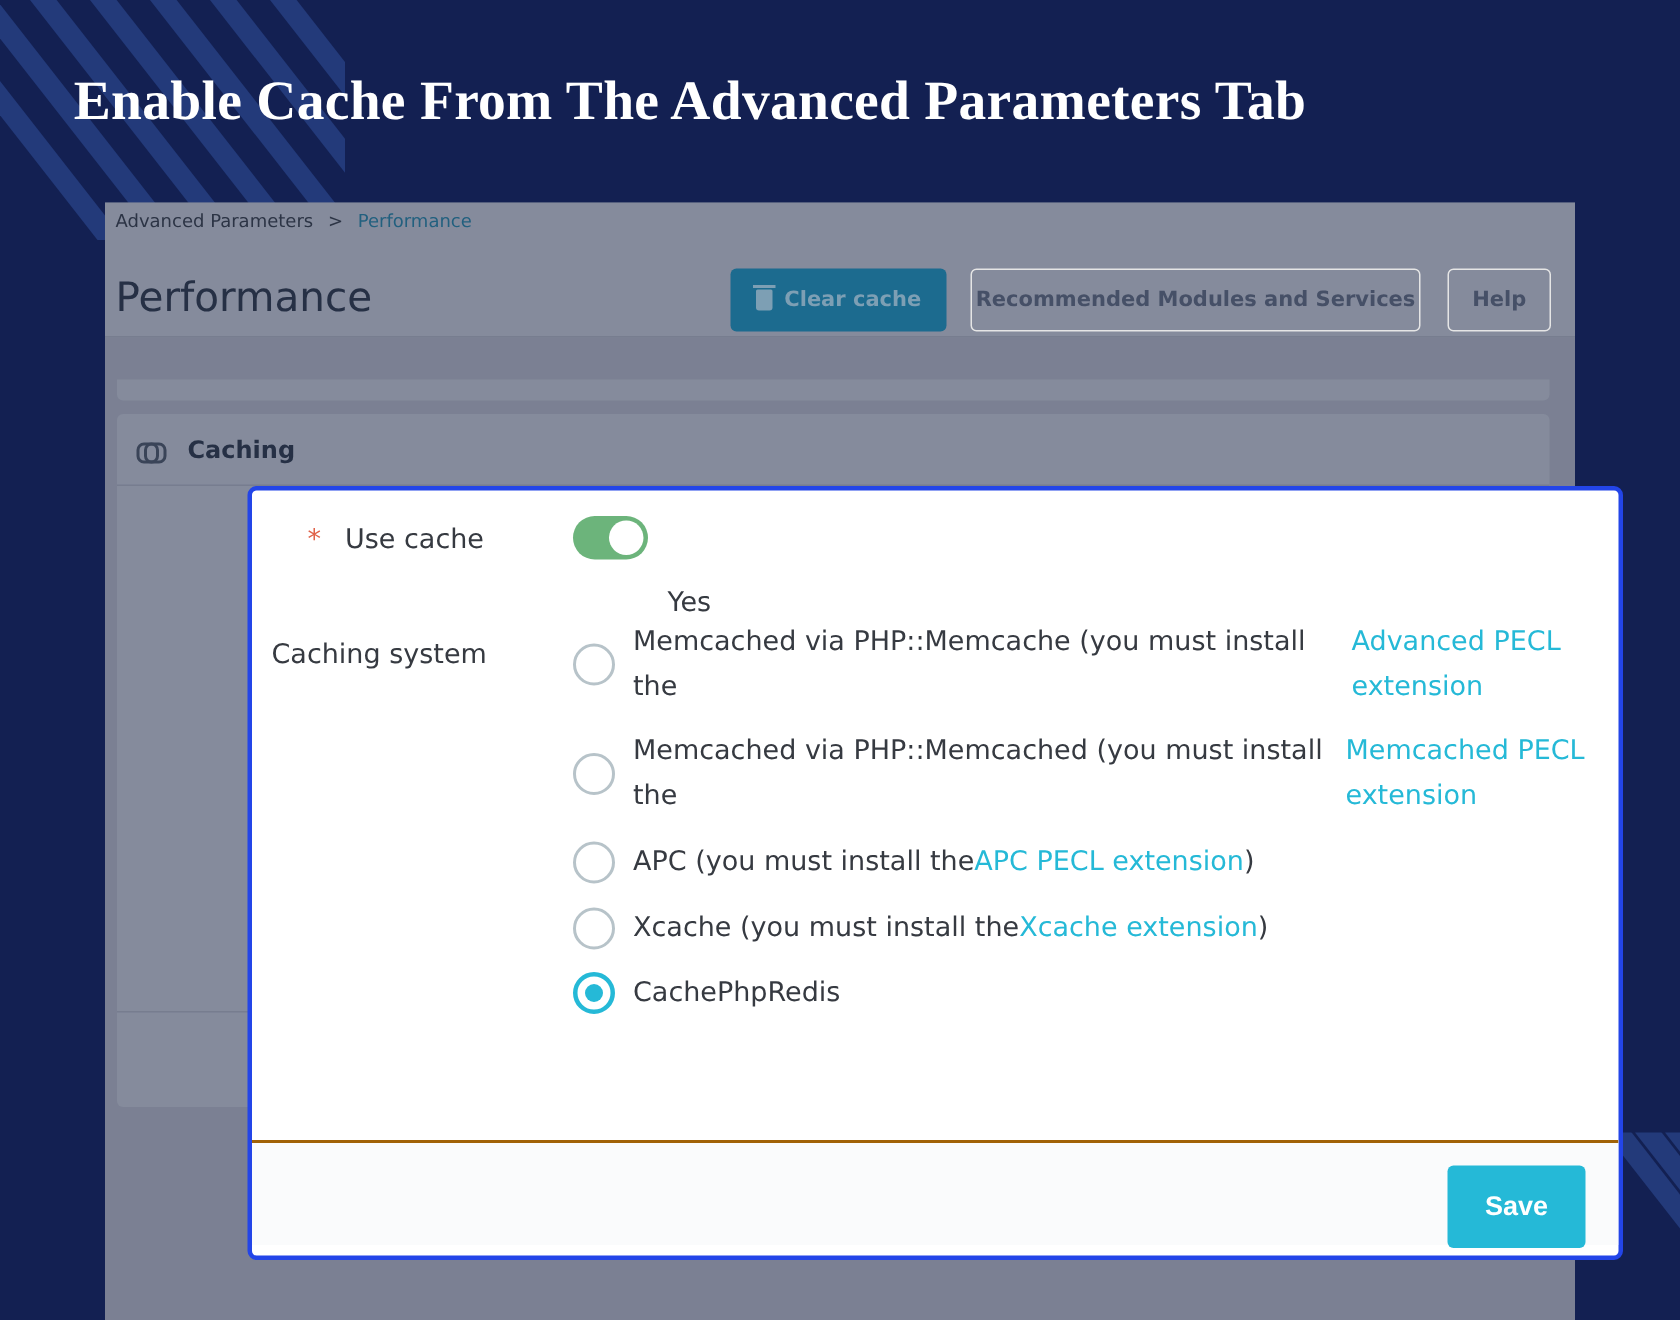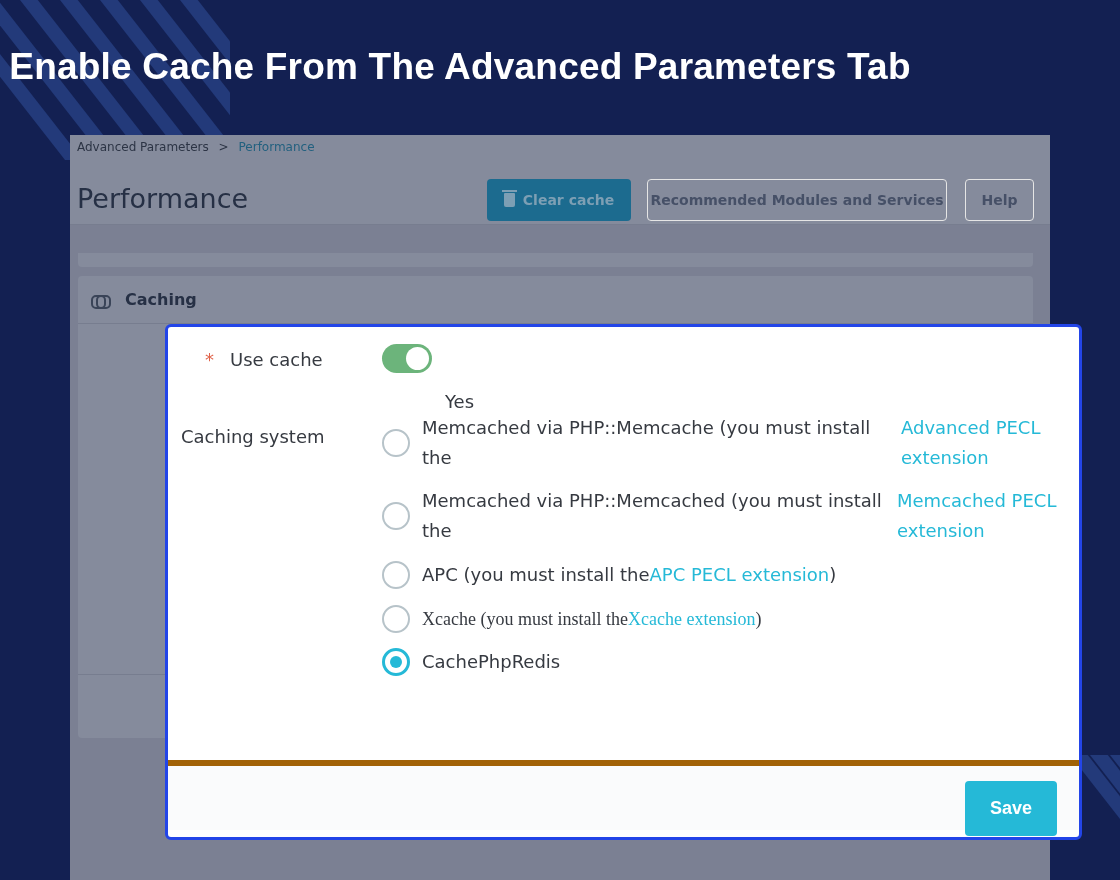--- a/index.html
+++ b/index.html
@@ -14,21 +14,21 @@
     }
     .stripes-tl .stripe, .stripes-br .stripe {
       position: absolute; width: 14px; height: 260px; background: #233a7a;
       transform: rotate(-38deg); transform-origin: top left;
     }
     .stripes-br {
       position: absolute; left: 1080px; top: 755px; width: 40px; height: 80px; overflow: hidden;
     }
     .headline {
       position: absolute; left: 0; top: 46px; width: 920px; text-align: center;
-      color: #ffffff; font-family: Liberation Sans, sans-serif; font-weight: bold; font-size: 37px;
+      color: #ffffff; font-family: Liberation Serif, serif; font-weight: bold; font-size: 37px;
       letter-spacing: 0.2px;
     }
     
     .app {
       position: absolute; left: 70px; top: 135px; width: 980px; height: 745px;
       background: #7b8093; overflow: hidden;
     }
     .app-header {
       position: absolute; left: 0; top: 0; width: 980px; height: 90px; background: #858b9c;
       border-bottom: 1px solid #777d8f;
@@ -101,21 +101,21 @@
     }
     .radio.checked { border: 3px solid #25b9d7; }
     .radio.checked::after {
       content: ""; position: absolute; left: 5px; top: 5px; width: 12px; height: 12px; border-radius: 50%; background: #25b9d7;
     }
     .opt-text { position: absolute; left: 40px; white-space: nowrap; }
     .link { color: #25b9d7; }
     .ext-link { position: absolute; color: #25b9d7; font-size: 18px; line-height: 30px; }
     .panel-footer {
       position: absolute; left: 0; top: 433px; width: 100%; height: 70px; background: #fafbfc;
-      border-top: 6px solid #a16207;
+      border-top: 2px solid #a16207;
     }
     .save-btn {
       position: absolute; right: 22px; top: 15px; width: 92px; height: 55px; background: #25b9d7;
       color: #ffffff; font-size: 18px; font-weight: bold; border-radius: 4px; border: none;
       display: flex; align-items: center; justify-content: center; cursor: pointer;
     }
   </style>
 </head>
 <body>
 
@@ -191,21 +191,21 @@
 
   <div class="opt" style="top:233px;">
     <span class="radio" style="top:1px;"></span>
     <span class="opt-text" style="top:0;">
       <span>APC (you must install the</span><span class="link">APC PECL extension</span><span>)</span>
     </span>
   </div>
 
   <div class="opt" style="top:277px;">
     <span class="radio" style="top:1px;"></span>
-    <span class="opt-text" style="top:0;font-family:Liberation Serif, serif;">
+    <span class="opt-text" style="top:0;">
       <span>Xcache (you must install the</span><span class="link">Xcache extension</span><span>)</span>
     </span>
   </div>
 
   <div class="opt" style="top:320px;">
     <span class="radio checked" style="top:1px;"></span>
     <span class="opt-text" style="top:0;">CachePhpRedis</span>
   </div>
 
   <div class="panel-footer">

